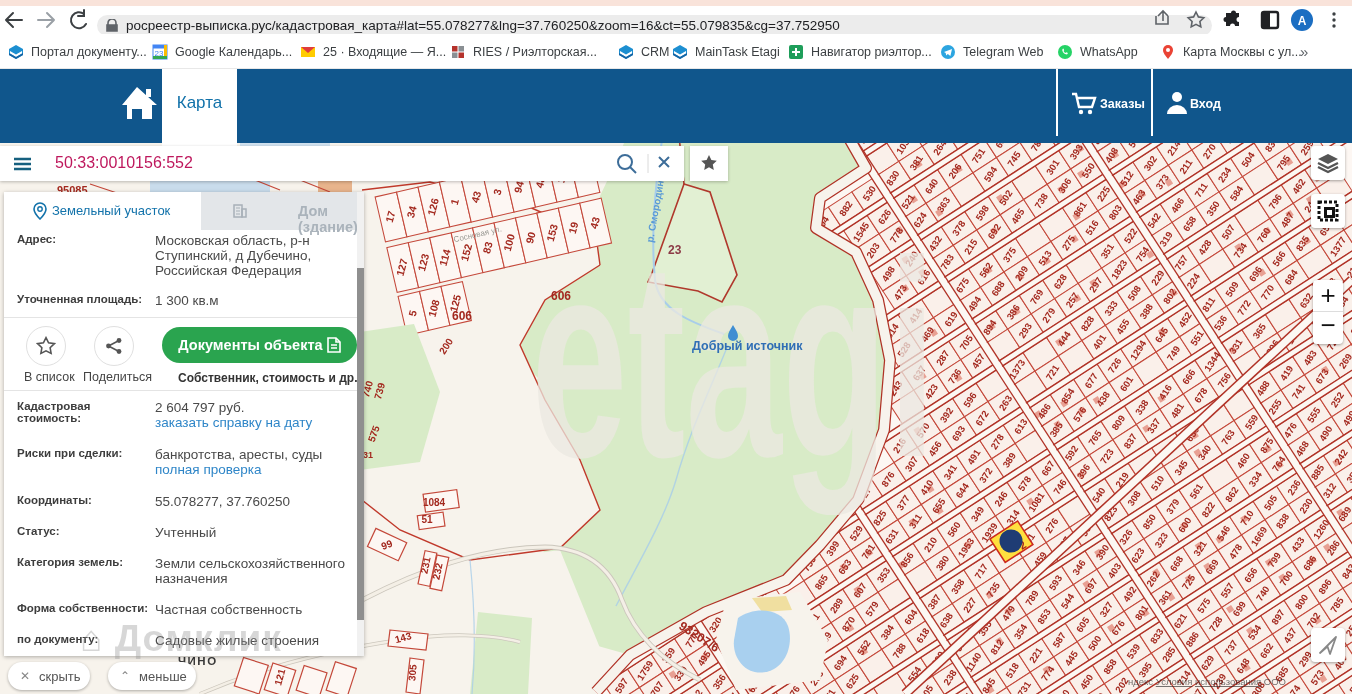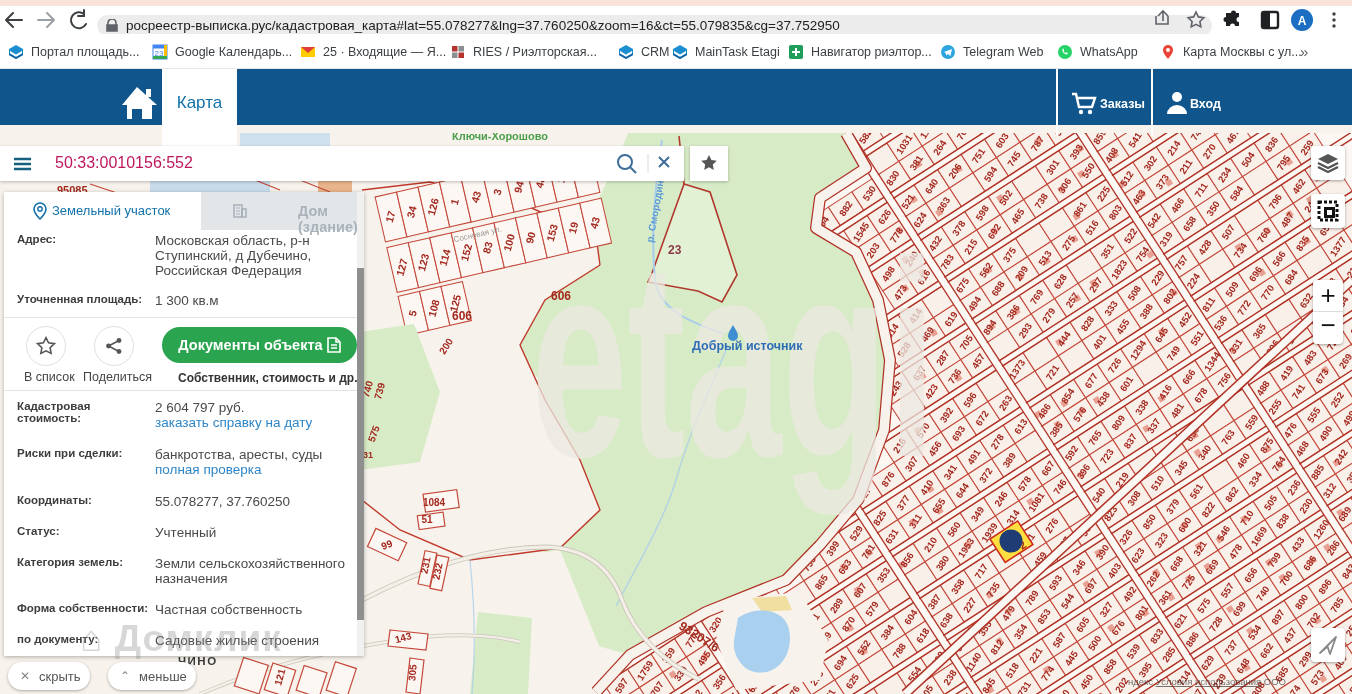--- a/index.html
+++ b/index.html
@@ -2,21 +2,21 @@
 <html><head><meta charset="utf-8"><style>
 
 * { margin:0; padding:0; box-sizing:border-box; }
 html,body { width:1352px; height:694px; overflow:hidden;
   font-family:"Liberation Sans", sans-serif; background:#f7f3ec; }
 .abs { position:absolute; }
 #topstrip { left:0; top:0; width:1352px; height:6px; background:#f9e3da; }
 #toolbar { left:0; top:6px; width:1352px; height:28px; background:#ffffff; }
 #bookbar { left:0; top:34px; width:1352px; height:35px; background:#ffffff;
   border-bottom:1px solid #e8e8e8; font-size:12.5px; color:#3c4043; }
-#bluebar { left:0; top:69px; width:1352px; height:56px; background:#10568c; }
+#bluebar { left:0; top:69px; width:1352px; height:74px; background:#10568c; }
 .bk { position:absolute; top:0; height:35px; display:flex; align-items:center; gap:7px; white-space:nowrap;}
 #urlpill { position:absolute; left:97px; top:9px; width:1115px; height:21px; background:#ececec;
   border-radius:11px; color:#202124; font-size:13.5px; line-height:21px; }
 #searchbar { left:0; top:146px; width:684px; height:35px; background:#fff;
   box-shadow:0 1px 3px rgba(0,0,0,0.25); }
 #starbtn { left:690px; top:146px; width:38px; height:35px; background:#fff;
   box-shadow:0 1px 3px rgba(0,0,0,0.25); text-align:center; }
 #panel { left:4px; top:192px; width:360px; height:464px; background:#fff;
   box-shadow:0 1px 4px rgba(0,0,0,0.3); font-size:13.5px; color:#4a4a4a;}
 .lbl { position:absolute; left:13px; font-weight:bold; color:#3d3d3d; font-size:11.5px; white-space:nowrap; }
@@ -1303,21 +1303,21 @@
       </g>
 </svg>
 </div>
 <div id="bookbar" class="abs">
 <div class="bk" style="left:8px;">
       <svg width="16" height="16" viewBox="0 0 16 16">
         <path d="M8,1 L15,5 v6 L8,15 L1,11 v-6 Z" fill="#1d8fd1"></path>
         <path d="M2,7 l6,3.4 L14,7 v2.6 L8,13 L2,9.6Z" fill="#fff"></path>
         <path d="M8,15 L1,11 v-2 l7,4 7,-4 v2 Z" fill="#1565a5"></path>
       </svg>
-      <span>Портал площадь...</span>
+      <span>Портал документу...</span>
     </div>
 <div class="bk" style="left:152px;">
       <svg width="16" height="16" viewBox="0 0 16 16">
         <rect x="1" y="1" width="14" height="14" fill="#fff" stroke="#4285f4"></rect>
         <rect x="1" y="1" width="14" height="3.5" fill="#4285f4"></rect>
         <rect x="12" y="1" width="3" height="14" fill="#fbbc05"></rect>
         <rect x="1" y="12" width="14" height="3" fill="#34a853"></rect>
         <text x="7" y="11.5" text-anchor="middle" font-size="8" fill="#4285f4" font-family="Liberation Sans">23</text>
       </svg>
       <span>Google Календарь...</span>

